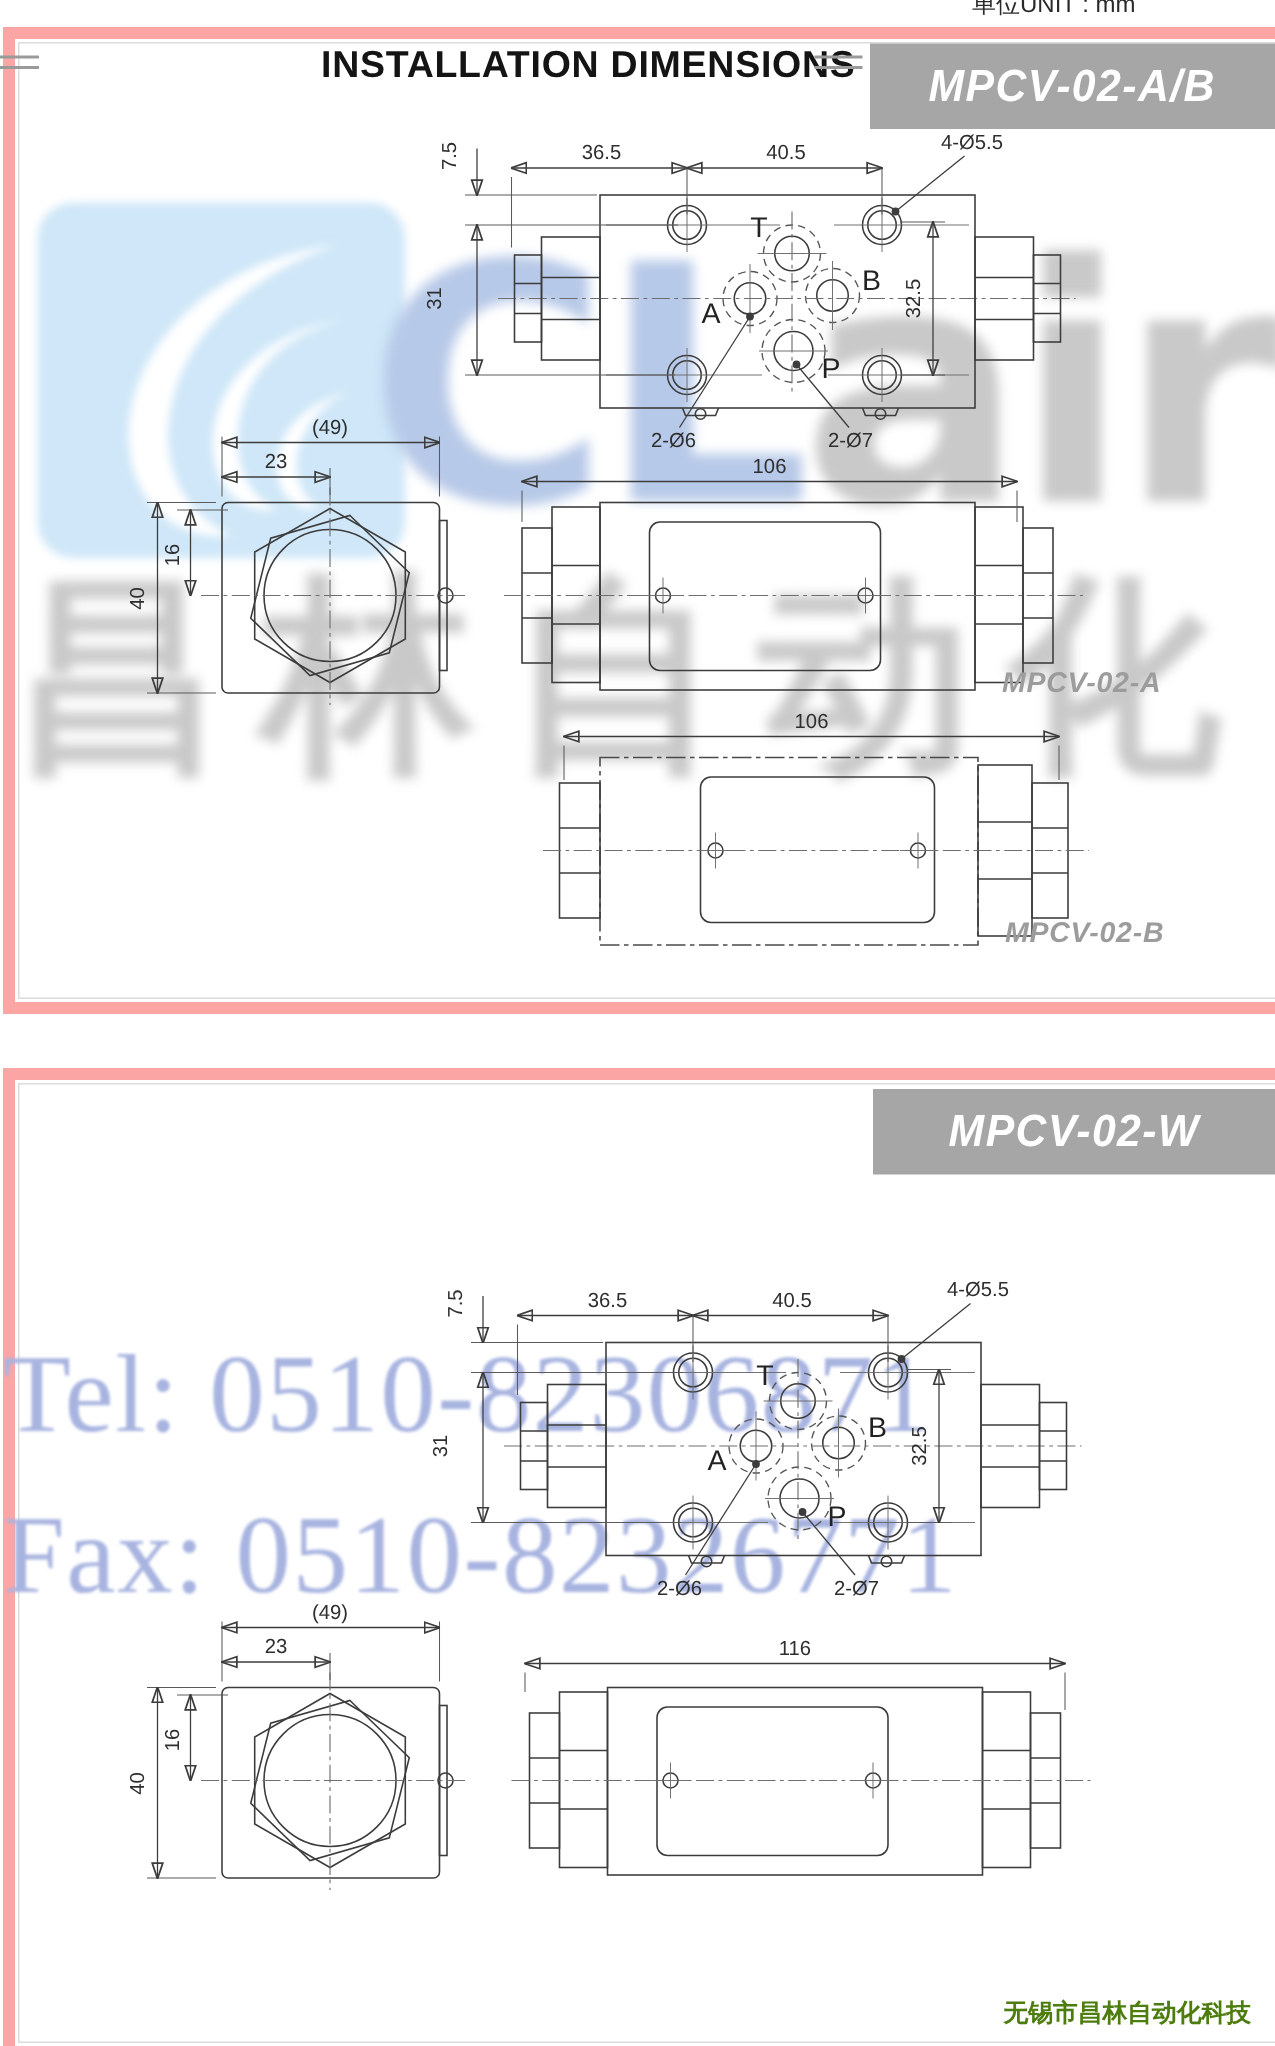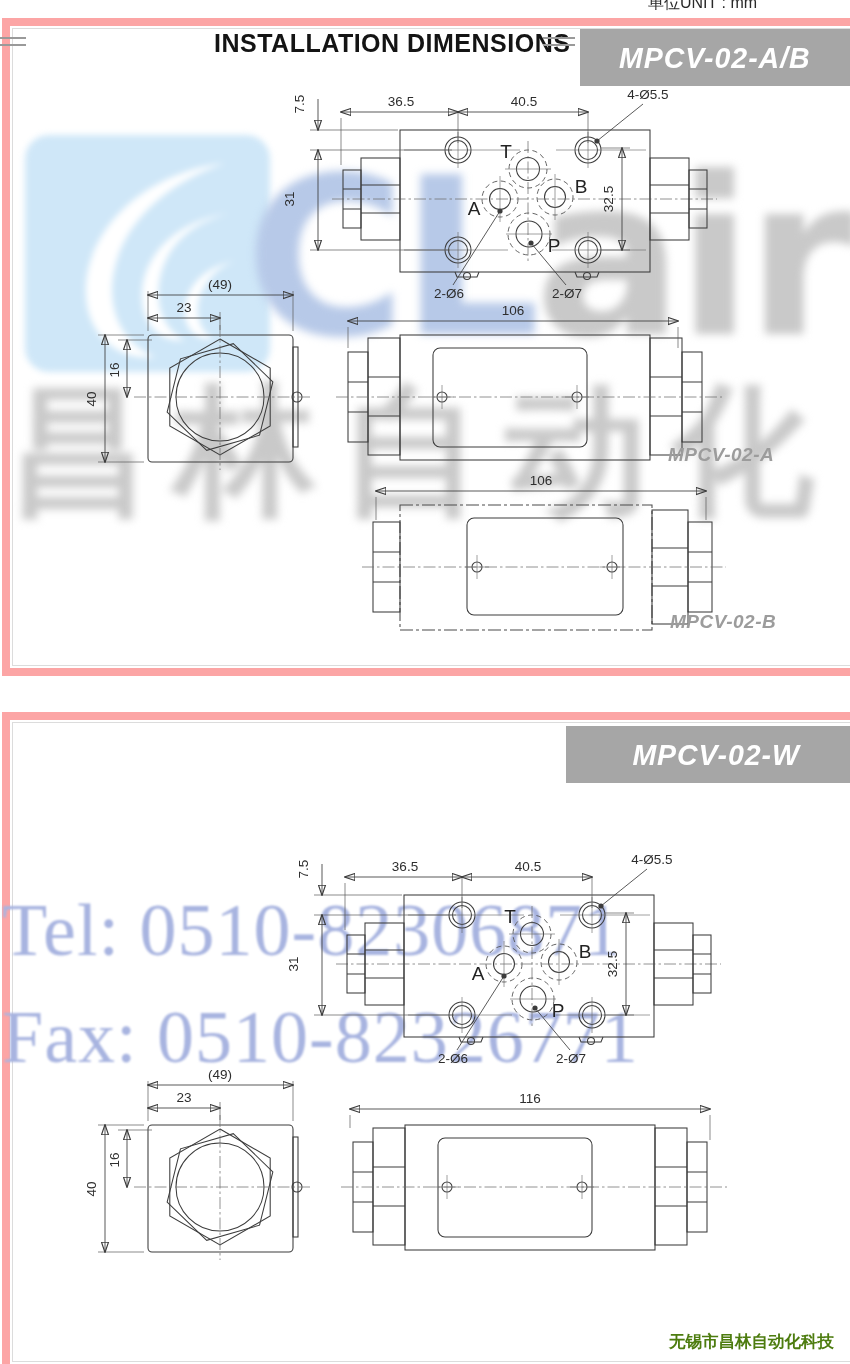--- a/index.html
+++ b/index.html
@@ -22,21 +22,21 @@
   
   .panel{position:absolute;left:2px;width:843px;background:transparent;
          border:8px solid #fca5a5;box-shadow:inset 0 0 0 2px #ffffff, inset 0 0 0 3px #dcdcdc;}
   .panel.p1{top:18px;height:642px;}
   .panel.p2{top:712px;height:644px;}
   .banner{position:absolute;right:3px;background:var(--banner-bg);color:var(--banner-text);
           display:flex;align-items:center;justify-content:center;z-index:3;
           font-weight:bold;font-style:italic;font-size:30px;letter-spacing:1px;}
   .banner span{transform:scaleX(.95);}
   .p1 .banner{top:3px;height:57px;width:270px;}
-  .p2 .banner{top:6px;height:57px;width:268px;padding-left:16px;}
+  .p2 .banner{top:6px;height:57px;width:268px;}
   
   .wm{position:absolute;z-index:1;pointer-events:none;}
   .wm-logo-tile{left:25px;top:135px;filter:blur(3px);}
   .wm-letters{left:245px;top:148px;font-size:220px;font-weight:bold;line-height:1;
               letter-spacing:-6px;filter:blur(4px);font-family:"DejaVu Sans",sans-serif;white-space:nowrap;}
   .wm-letters .b{color:var(--wm-blue);} .wm-letters .g{color:var(--wm-gray);}
   .wm-cjk{left:8px;top:380px;font-size:142px;font-weight:bold;letter-spacing:24px;line-height:1;
           color:var(--wm-gray);filter:blur(4px);white-space:nowrap;}
   .wm-tel{left:2px;top:893px;font-family:"Liberation Serif",serif;font-size:74px;line-height:1;
           letter-spacing:1px;color:var(--wm-telfax);filter:blur(1.2px);white-space:nowrap;}

